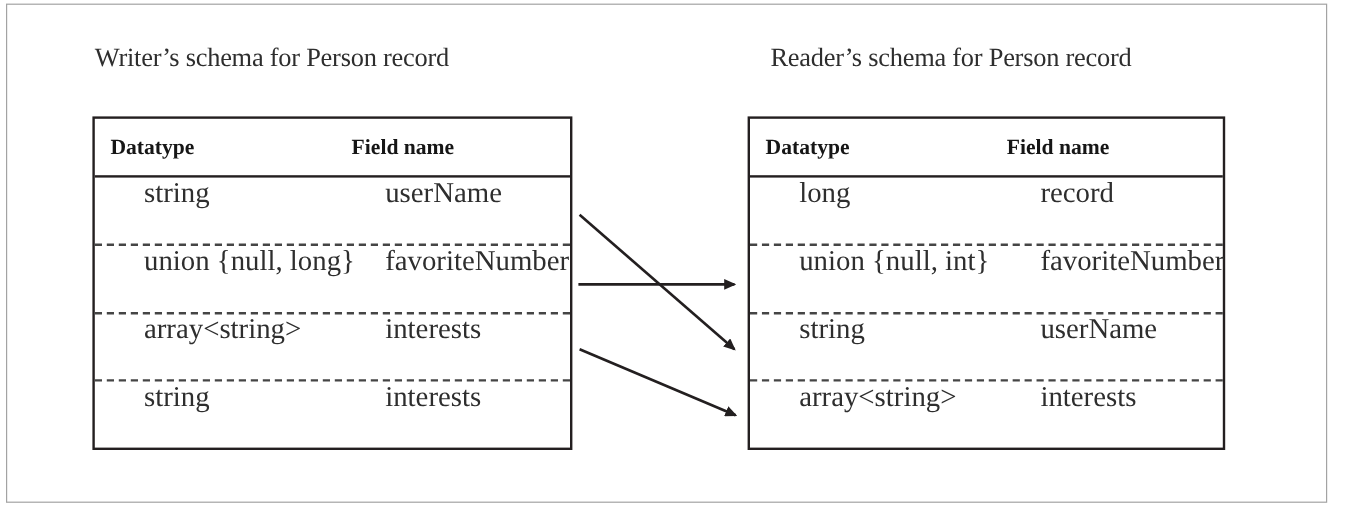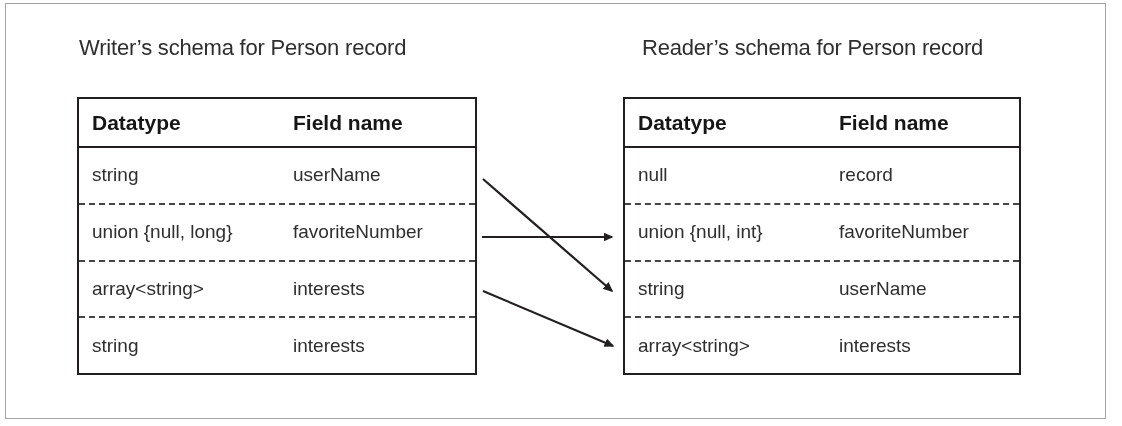--- a/index.html
+++ b/index.html
@@ -1,40 +1,40 @@
 <!DOCTYPE html>
 <html><head>
 <meta charset="utf-8">
 <style>
   html,body{margin:0;padding:0;background:#fff;}
   #canvas{
     position:relative;width:1112px;height:426px;background:#ffffff;
-    font-family:Liberation Sans, sans-serif;color:#2b2b2b;overflow:hidden;
+    font-family:Liberation Serif, serif;color:#2b2b2b;overflow:hidden;
   }
   .frame{
     position:absolute;left:5px;top:3px;right:6px;bottom:7px;
     border:1.5px solid #a3a3a3;background:#fff;
   }
   .schema-title{
     position:absolute;top:35px;font-size:22px;letter-spacing:-0.2px;color:#2e2e2e;
   }
   #writer-title{left:79px;}
   #reader-title{left:642px;}
   .schema-table{
     position:absolute;top:97px;height:278px;border:2px solid #231f20;background:#fff;
     display:flex;flex-direction:column;box-sizing:border-box;
   }
   #writer-table{left:77px;width:400px;}
   #reader-table{left:623px;width:398px;}
   .thead{
     height:47px;flex:0 0 auto;border-bottom:2px solid #231f20;
-    display:flex;align-items:center;font-weight:bold;font-size:21px;color:#161616;
+    display:flex;align-items:center;font-weight:bold;font-size:18px;color:#161616;
   }
   .trow{
-    flex:1 1 0;display:flex;align-items:center;font-size:19px;color:#2e2e2e;
+    flex:1 1 0;display:flex;font-size:24px;color:#2e2e2e;padding-left:28px;
   }
   .trow + .trow{border-top:2px dashed #454545;}
   .col-dt{margin-left:13px;width:201px;flex:0 0 auto;white-space:nowrap;}
   .col-fn{flex:1 1 auto;white-space:nowrap;}
   #arrow-layer{position:absolute;left:0;top:0;pointer-events:none;}
   #arrow-layer line{stroke:#231f20;stroke-width:2.2;}
 </style>
 </head>
 <body>
 
@@ -66,21 +66,21 @@
       <span class="col-fn">interests</span>
     </div>
   </div>
 
   <div class="schema-table" id="reader-table">
     <div class="thead">
       <span class="col-dt">Datatype</span>
       <span class="col-fn">Field name</span>
     </div>
     <div class="trow">
-      <span class="col-dt">null</span>
+      <span class="col-dt">long</span>
       <span class="col-fn">record</span>
     </div>
     <div class="trow">
       <span class="col-dt">union {null, int}</span>
       <span class="col-fn">favoriteNumber</span>
     </div>
     <div class="trow">
       <span class="col-dt">string</span>
       <span class="col-fn">userName</span>
     </div>

